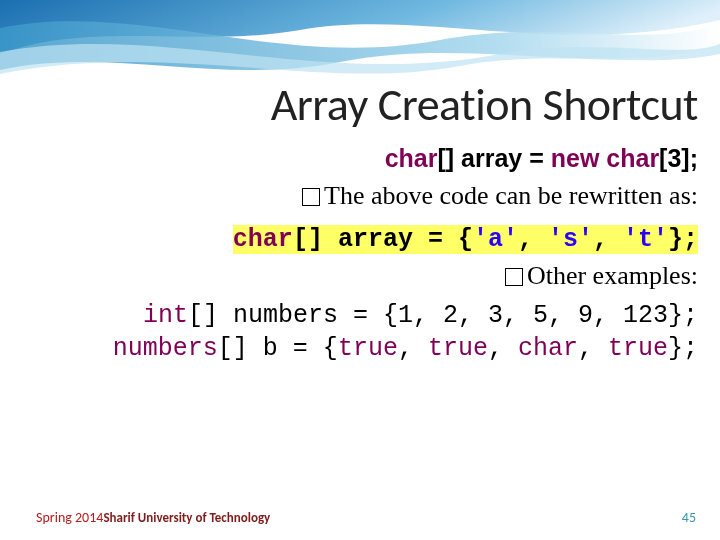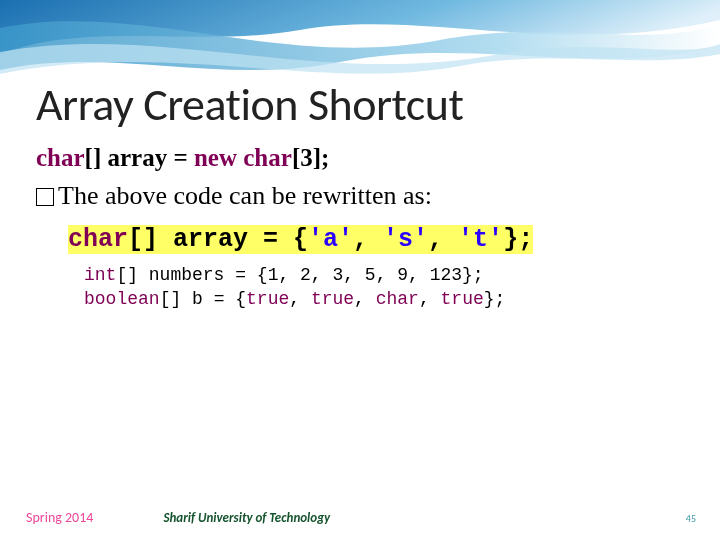--- a/index.html
+++ b/index.html
@@ -11,32 +11,33 @@
   }
   .wave-bg {
     position: absolute;
     top: 0; left: 0;
     width: 720px; height: 90px;
     z-index: 0;
   }
   .content {
     position: relative;
     z-index: 1;
-    padding: 76px 22px 0 36px;
+    padding: 76px 22px 0 22px;
+    text-align: right;
   }
   .title {
     font-size: 46px;
     font-weight: 400;
     color: #222;
     letter-spacing: -0.5px;
     margin-bottom: 10px;
     font-family: 'Calibri', 'Segoe UI', Arial, sans-serif;
   }
   .code-block {
-    font-family: Liberation Serif, serif;
+    font-family: Liberation Sans, sans-serif;
     font-size: 25px;
     font-weight: bold;
     color: #000;
     line-height: 1.3;
     margin-bottom: 4px;
   }
   .code-block .line { white-space: pre; }
   .kw { color: #7f0055; }
   .ch { color: #2a00ff; }
   .hl-yellow { background: #ffff66; }
@@ -58,55 +59,53 @@
     font-family: 'Courier New', Courier, monospace;
     font-size: 25px;
     font-weight: bold;
     color: #000;
     line-height: 1.3;
     margin-left: 32px;
     margin-top: 12px;
   }
   .code-examples {
     font-family: 'Courier New', Courier, monospace;
-    font-size: 18px;
+    font-size: 25px;
     color: #000;
     line-height: 1.35;
     margin-left: 48px;
     margin-top: 6px;
   }
   .code-examples .line { white-space: pre; }
   .footer {
     position: absolute;
     bottom: 14px;
     left: 0;
     width: 100%;
     display: flex;
     align-items: baseline;
     font-family: 'Calibri', 'Segoe UI', Arial, sans-serif;
   }
   .footer .left {
     flex: 0 0 auto;
-    padding-left: 26px;
+    padding-left: 36px;
     font-size: 14px;
-    color: #ec4899;
+    color: #b91c1c;
   }
   .footer .center {
     flex: 1 1 auto;
     text-align: left;
-    padding-left: 70px;
     font-size: 13px;
     font-weight: bold;
-    color: #14532d;
-    font-style: italic;
+    color: #7f1d1d;
   }
   .footer .right {
     flex: 0 0 auto;
     padding-right: 24px;
-    font-size: 10px;
+    font-size: 14px;
     color: #3b99a7;
   }
 </style>
 </head>
 <body>
 
 <svg class="wave-bg" viewBox="0 0 720 90" preserveAspectRatio="none">
   <defs>
     <linearGradient id="g1" x1="0" y1="0" x2="1" y2="0.2">
       <stop offset="0%" stop-color="#1a6fb0"></stop>
@@ -130,24 +129,25 @@
   <div class="code-block">
     <div class="line"><span class="kw">char</span><span>[] array = </span><span class="kw">new</span><span> </span><span class="kw">char</span><span>[3];</span></div>
   </div>
 
   <div class="text-line"><span class="bullet"></span><span>The above code can be rewritten as:</span></div>
 
   <div class="code-inline">
     <span class="hl-yellow"><span class="kw">char</span><span>[] array = {</span><span class="ch">'a'</span><span>, </span><span class="ch">'s'</span><span>, </span><span class="ch">'t'</span><span>};</span></span>
   </div>
 
+  <div class="text-line"><span class="bullet"></span><span>Other examples:</span></div>
 
   <div class="code-examples">
     <div class="line"><span class="kw">int</span><span>[] numbers = {1, 2, 3, 5, 9, 123};</span></div>
-    <div class="line"><span class="kw">boolean</span><span>[] b = {</span><span class="kw">true</span><span>, </span><span class="kw">true</span><span>, </span><span class="kw">char</span><span>, </span><span class="kw">true</span><span>};</span></div>
+    <div class="line"><span class="kw">numbers</span><span>[] b = {</span><span class="kw">true</span><span>, </span><span class="kw">true</span><span>, </span><span class="kw">char</span><span>, </span><span class="kw">true</span><span>};</span></div>
   </div>
 </div>
 
 <div class="footer">
   <div class="left">Spring 2014</div>
   <div class="center">Sharif University of Technology</div>
   <div class="right">45</div>
 </div>
 
 </body></html>

